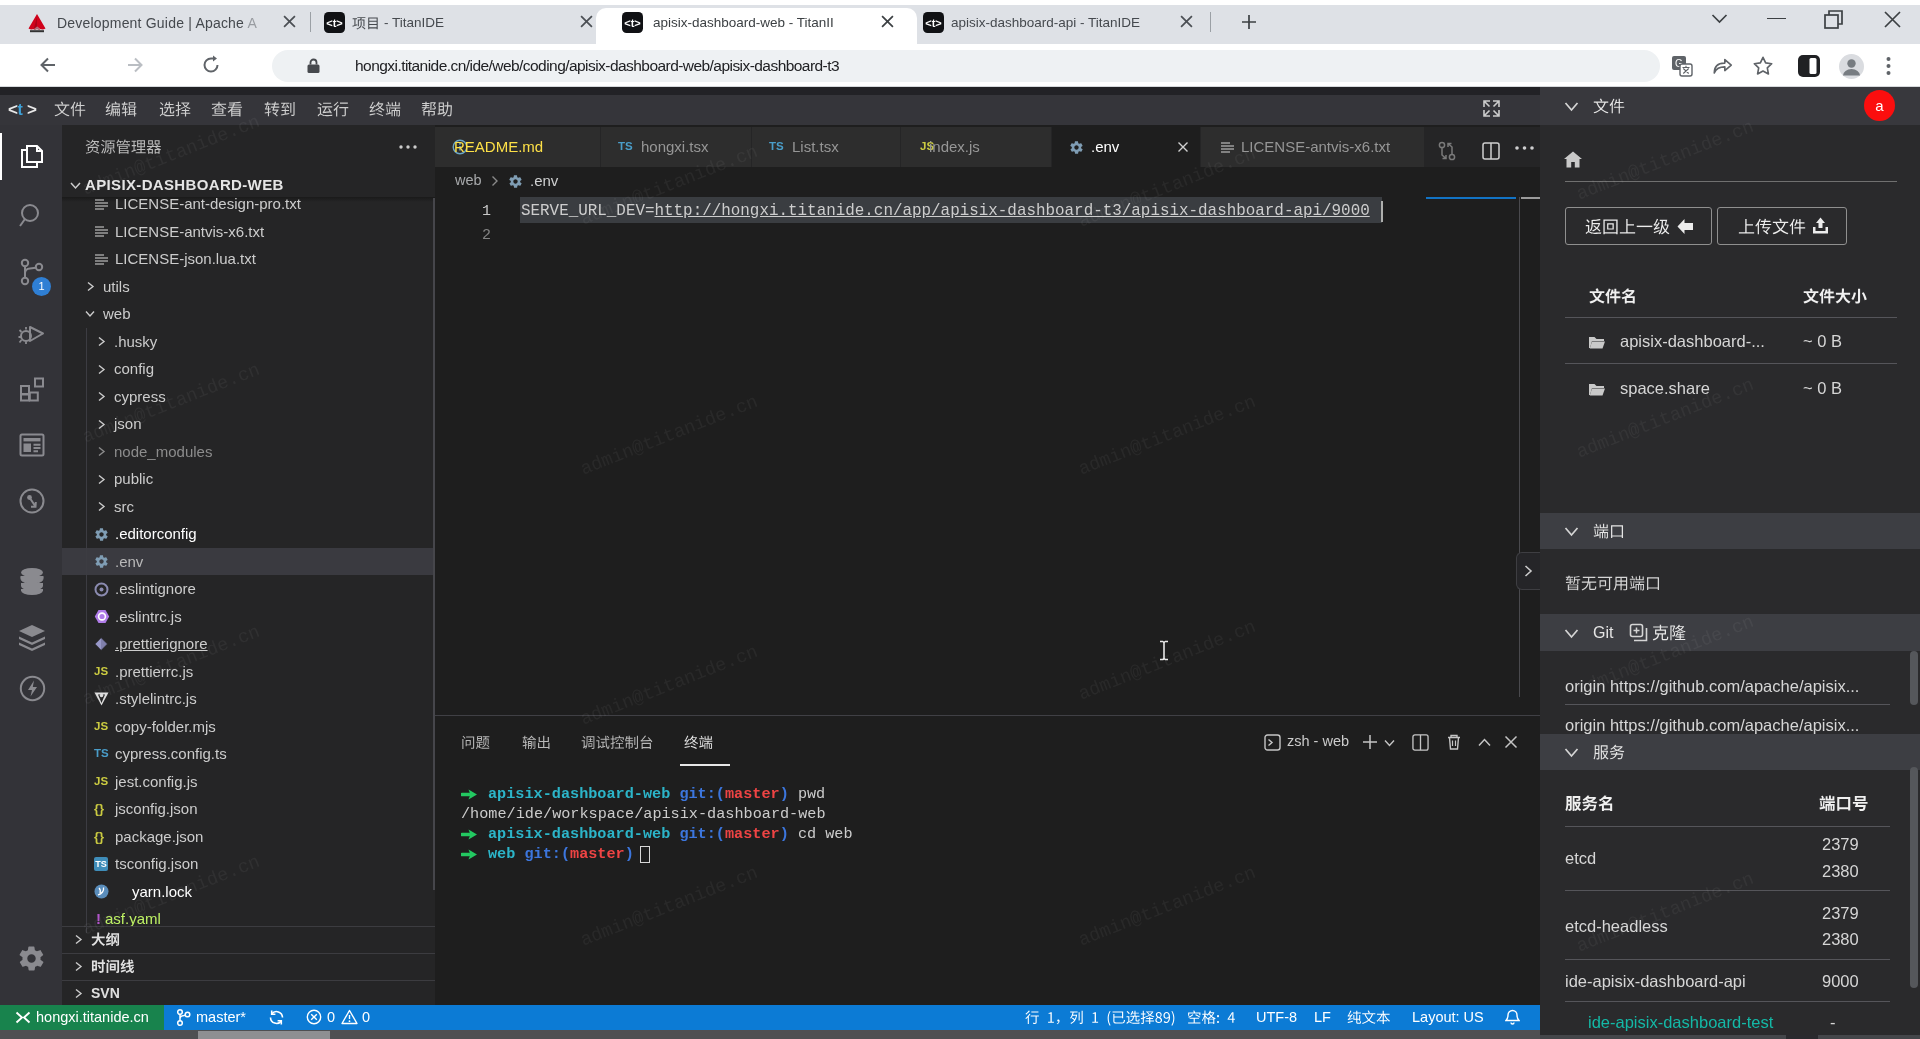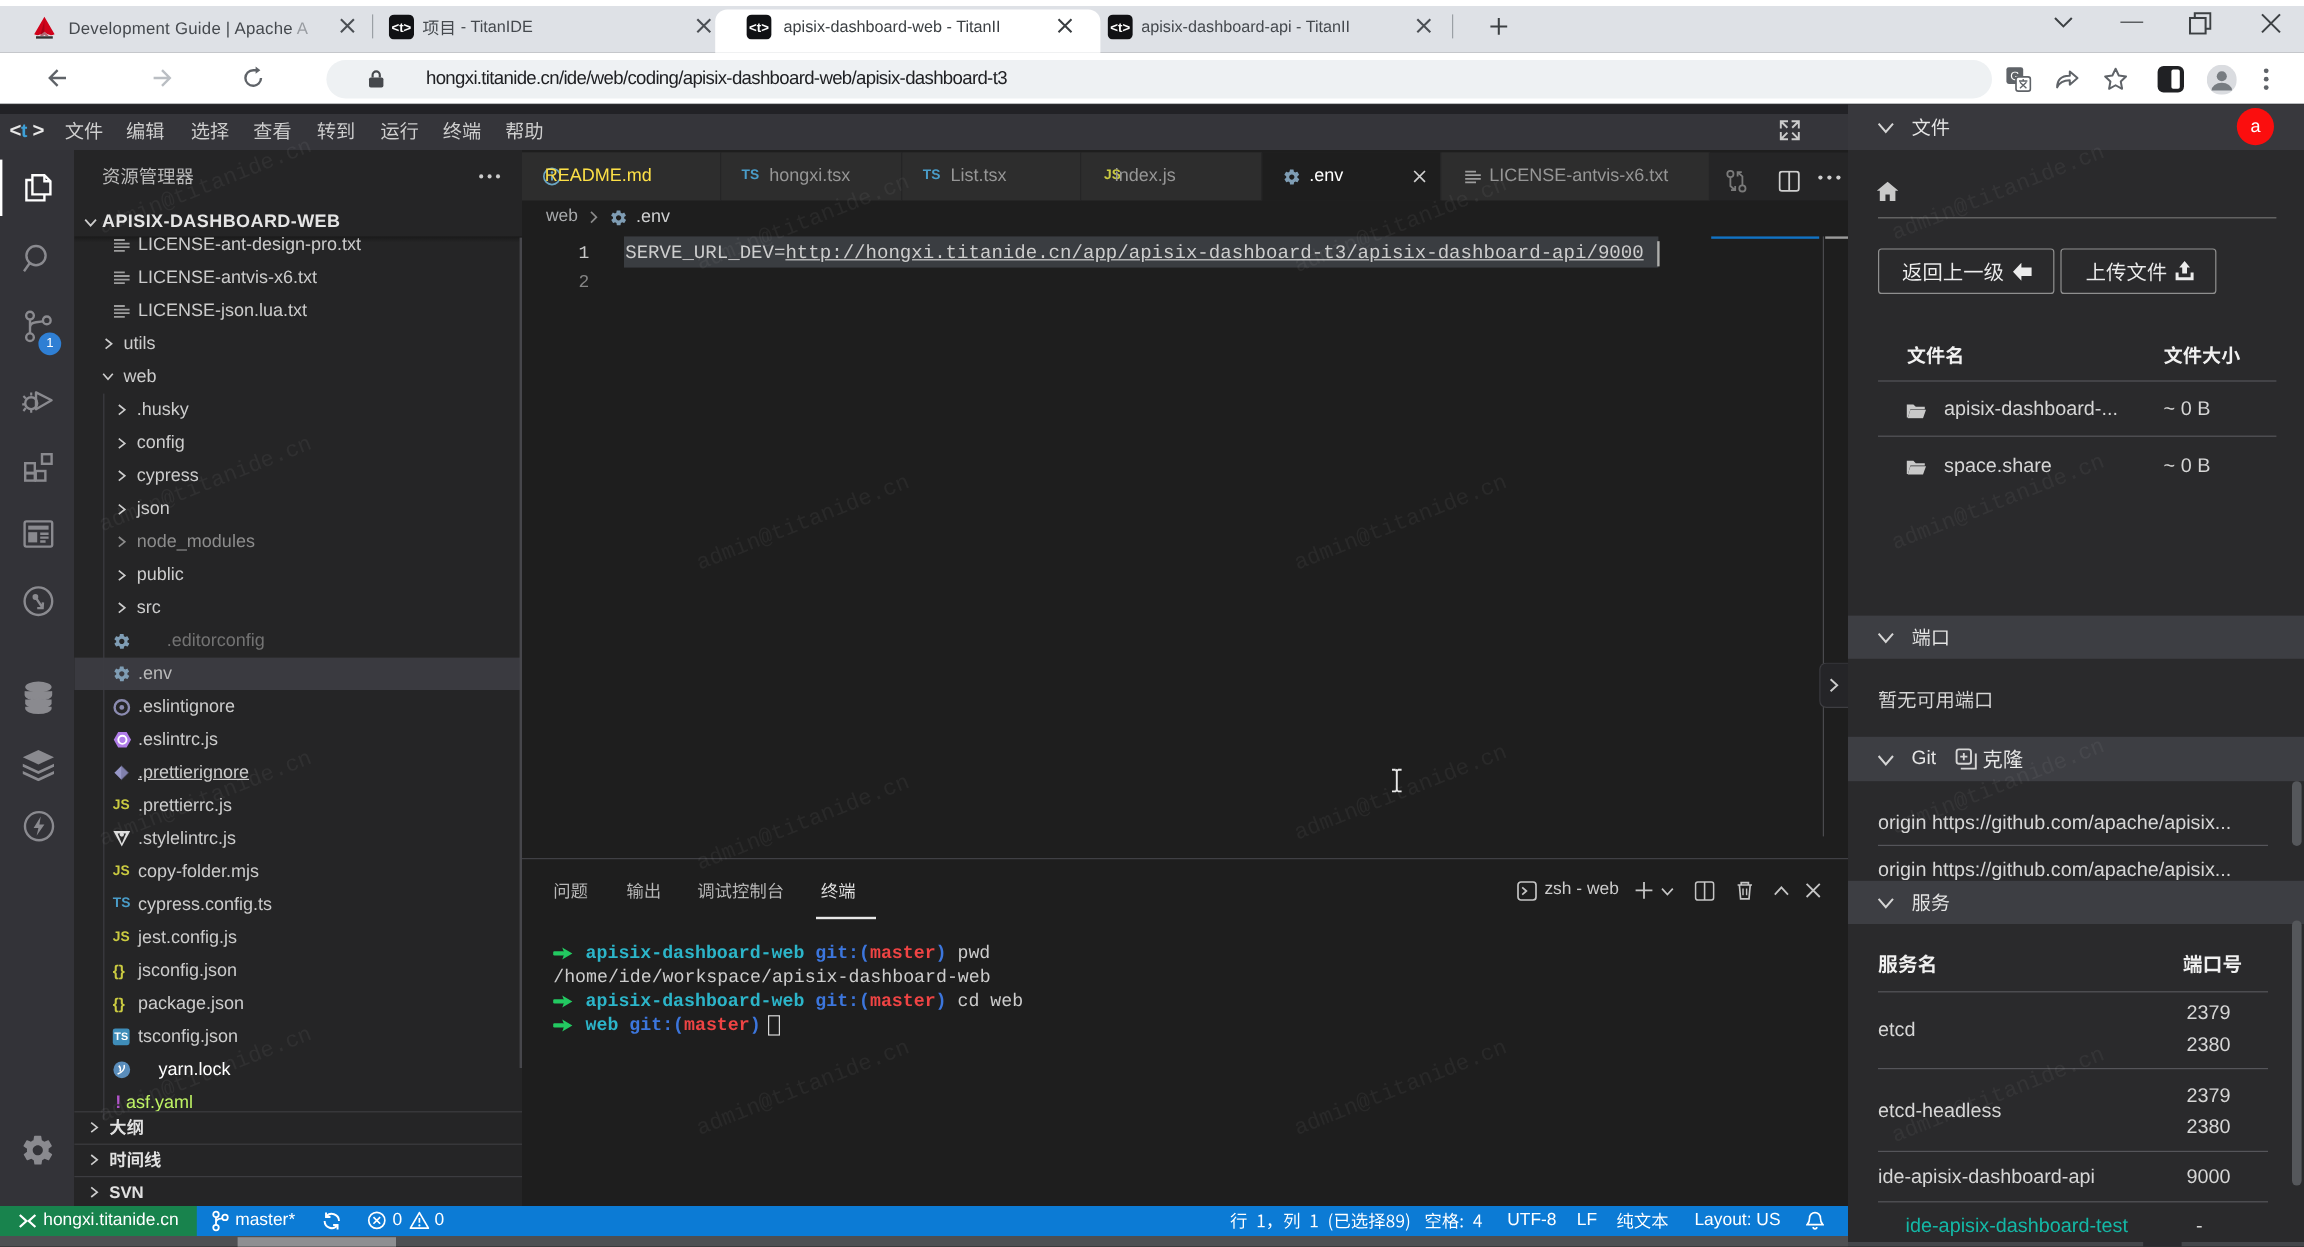--- a/index.html
+++ b/index.html
@@ -30,21 +30,21 @@
 <text x="10.5" y="15" font-size="11" font-weight="bold" fill="#fff" text-anchor="middle" font-family="Liberation Sans">&lt;t&gt;</text>
 </svg>
 <div style="position:absolute;left:653px;top:15.4px;font:normal 13.5px 'Liberation Sans', sans-serif;color:#3c4043;letter-spacing:0;white-space:pre;line-height:16.2px;">apisix-dashboard-web - TitanII</div>
 <svg class="ab" style="left:881px;top:15px" width="13" height="13" viewBox="0 0 12 12">
     <path d="M1 1 L11 11 M11 1 L1 11" stroke="#3c4043" stroke-width="1.6"></path>
   </svg>
 <svg class="ab" style="left:923px;top:12px" width="21" height="21" viewBox="0 0 21 21">
 <rect x="0" y="0" width="21" height="21" rx="4.5" fill="#101114"></rect>
 <text x="10.5" y="15" font-size="11" font-weight="bold" fill="#fff" text-anchor="middle" font-family="Liberation Sans">&lt;t&gt;</text>
 </svg>
-<div style="position:absolute;left:951px;top:15.4px;font:normal 13.5px 'Liberation Sans', sans-serif;color:#45494e;letter-spacing:0;white-space:pre;line-height:16.2px;">apisix-dashboard-api - TitanII</div>
+<div style="position:absolute;left:951px;top:15.4px;font:normal 13.5px 'Liberation Sans', sans-serif;color:#45494e;letter-spacing:0;white-space:pre;line-height:16.2px;">apisix-dashboard-api - TitanIDE</div>
 <svg class="ab" style="left:1180px;top:15px" width="13" height="13" viewBox="0 0 12 12">
     <path d="M1 1 L11 11 M11 1 L1 11" stroke="#4b4f54" stroke-width="1.6"></path>
   </svg>
 <div style="position:absolute;left:1210px;top:12px;width:1px;height:20px;background:#9ba0a5;"></div>
 <svg class="ab" style="left:1241px;top:14px" width="16" height="16" viewBox="0 0 16 16">
     <path d="M8 1 V15 M1 8 H15" stroke="#3c4043" stroke-width="1.7"></path>
   </svg>
 <svg class="ab" style="left:1711px;top:13px" width="17" height="11" viewBox="0 0 17 11">
     <path d="M1.5 2 L8.5 9 L15.5 2" stroke="#3c4043" stroke-width="1.7" fill="none"></path>
   </svg>
@@ -267,21 +267,21 @@
     <path d="M3 1.5 L8 5.5 L3 9.5" stroke="#cccccc" stroke-width="1.4" fill="none"></path>
   </svg>
 <div style="position:absolute;left:114px;top:470.0px;font:normal 15.0px 'Liberation Sans', sans-serif;color:#cccccc;letter-spacing:0;white-space:pre;line-height:18.0px;">public</div>
 <svg class="ab" style="left:96px;top:501.0px" width="11" height="11" viewBox="0 0 11 11">
     <path d="M3 1.5 L8 5.5 L3 9.5" stroke="#cccccc" stroke-width="1.4" fill="none"></path>
   </svg>
 <div style="position:absolute;left:114px;top:497.5px;font:normal 15.0px 'Liberation Sans', sans-serif;color:#cccccc;letter-spacing:0;white-space:pre;line-height:18.0px;">src</div>
 <svg class="ab" style="left:94px;top:526.5px" width="15" height="15" viewBox="0 0 24 24">
     <path fill="#7f9db4" d="M19.4 13c0-.3.1-.6.1-1s0-.7-.1-1l2.1-1.6c.2-.2.3-.5.1-.7l-2-3.4c-.1-.2-.4-.3-.6-.2l-2.5 1c-.5-.4-1.1-.7-1.7-1l-.4-2.6c0-.2-.2-.4-.5-.4h-4c-.2 0-.4.2-.5.4l-.4 2.6c-.6.2-1.1.6-1.7 1l-2.5-1c-.2-.1-.5 0-.6.2l-2 3.4c-.1.2-.1.5.1.7L4.6 11c0 .3-.1.6-.1 1s0 .7.1 1l-2.1 1.6c-.2.2-.3.5-.1.7l2 3.4c.1.2.4.3.6.2l2.5-1c.5.4 1.1.7 1.7 1l.4 2.6c0 .2.2.4.5.4h4c.2 0 .4-.2.5-.4l.4-2.6c.6-.2 1.1-.6 1.7-1l2.5 1c.2.1.5 0 .6-.2l2-3.4c.1-.2.1-.5-.1-.7L19.4 13zM12 15.5c-1.9 0-3.5-1.6-3.5-3.5s1.6-3.5 3.5-3.5 3.5 1.6 3.5 3.5-1.6 3.5-3.5 3.5z"></path>
   </svg>
-<div style="position:absolute;left:115px;top:525.0px;font:normal 15.0px 'Liberation Sans', sans-serif;color:#737373;letter-spacing:0;white-space:pre;line-height:18.0px;margin-left:24px;">.editorconfig</div>
+<div style="position:absolute;left:115px;top:525.0px;font:normal 15.0px 'Liberation Sans', sans-serif;color:#ffffff;letter-spacing:0;white-space:pre;line-height:18.0px;">.editorconfig</div>
 <svg class="ab" style="left:94px;top:554.0px" width="15" height="15" viewBox="0 0 24 24">
     <path fill="#7f9db4" d="M19.4 13c0-.3.1-.6.1-1s0-.7-.1-1l2.1-1.6c.2-.2.3-.5.1-.7l-2-3.4c-.1-.2-.4-.3-.6-.2l-2.5 1c-.5-.4-1.1-.7-1.7-1l-.4-2.6c0-.2-.2-.4-.5-.4h-4c-.2 0-.4.2-.5.4l-.4 2.6c-.6.2-1.1.6-1.7 1l-2.5-1c-.2-.1-.5 0-.6.2l-2 3.4c-.1.2-.1.5.1.7L4.6 11c0 .3-.1.6-.1 1s0 .7.1 1l-2.1 1.6c-.2.2-.3.5-.1.7l2 3.4c.1.2.4.3.6.2l2.5-1c.5.4 1.1.7 1.7 1l.4 2.6c0 .2.2.4.5.4h4c.2 0 .4-.2.5-.4l.4-2.6c.6-.2 1.1-.6 1.7-1l2.5 1c.2.1.5 0 .6-.2l2-3.4c.1-.2.1-.5-.1-.7L19.4 13zM12 15.5c-1.9 0-3.5-1.6-3.5-3.5s1.6-3.5 3.5-3.5 3.5 1.6 3.5 3.5-1.6 3.5-3.5 3.5z"></path>
   </svg>
 <div style="position:absolute;left:115px;top:552.5px;font:normal 15.0px 'Liberation Sans', sans-serif;color:#b9b9b9;letter-spacing:0;white-space:pre;line-height:18.0px;">.env</div>
 <svg class="ab" style="left:94px;top:581.5px" width="15" height="15" viewBox="0 0 15 15">
     <circle cx="7.5" cy="7.5" r="6" fill="none" stroke="#8b8bb0" stroke-width="2"></circle>
     <circle cx="7.5" cy="7.5" r="2" fill="#8b8bb0"></circle>
   </svg>
 <div style="position:absolute;left:115px;top:580.0px;font:normal 15.0px 'Liberation Sans', sans-serif;color:#cccccc;letter-spacing:0;white-space:pre;line-height:18.0px;">.eslintignore</div>
 <svg class="ab" style="left:94px;top:609.0px" width="16" height="15" viewBox="0 0 16 15">

